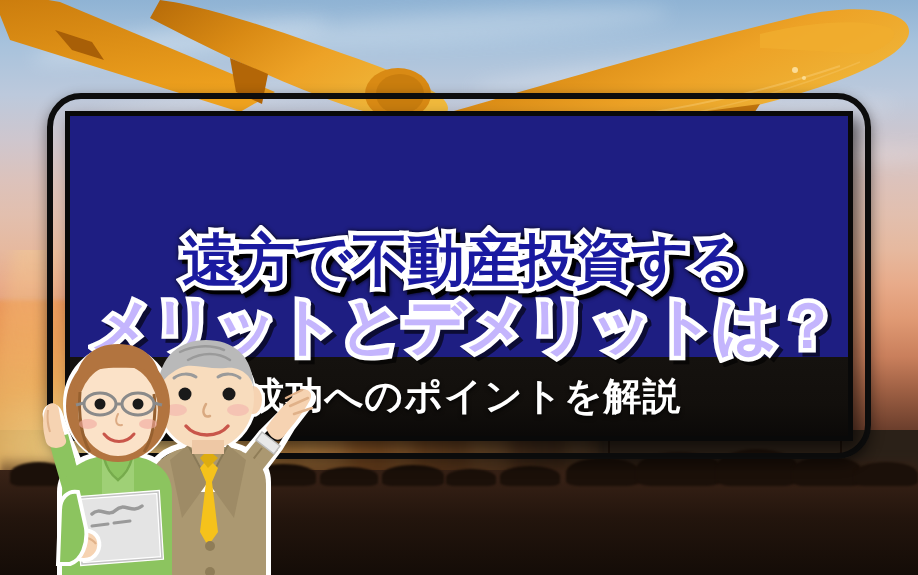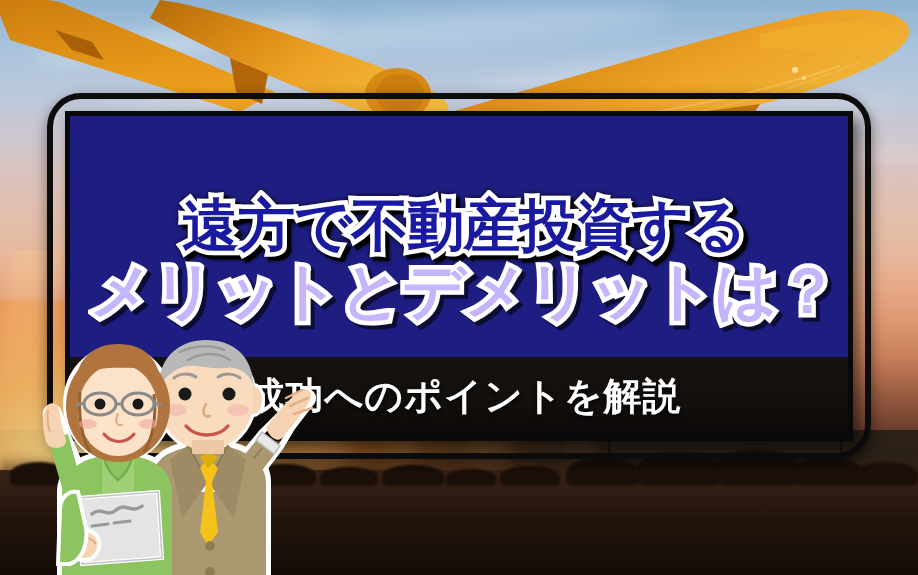--- a/index.html
+++ b/index.html
@@ -95,21 +95,21 @@
     background:#1e1e82;
   }
   .panel-black{
     position:absolute;left:0;top:241px;right:0;bottom:0;
     background:linear-gradient(180deg,#15120f 0%,#120f0c 60%,#0b0908 100%);
   }
 
   
   .title-wrap{
     position:absolute;left:0;top:0;width:788px;height:241px;
-    display:flex;flex-direction:column;align-items:center;justify-content:center;
+    display:flex;flex-direction:column;align-items:center;justify-content:flex-end;
     gap:0px;
   }
   .tline{
     font-family:"DejaVu Sans","Liberation Sans",sans-serif;
     font-weight:700;
     white-space:nowrap;
     line-height:1.0;
     letter-spacing:-1px;
   }
   .tline1{

